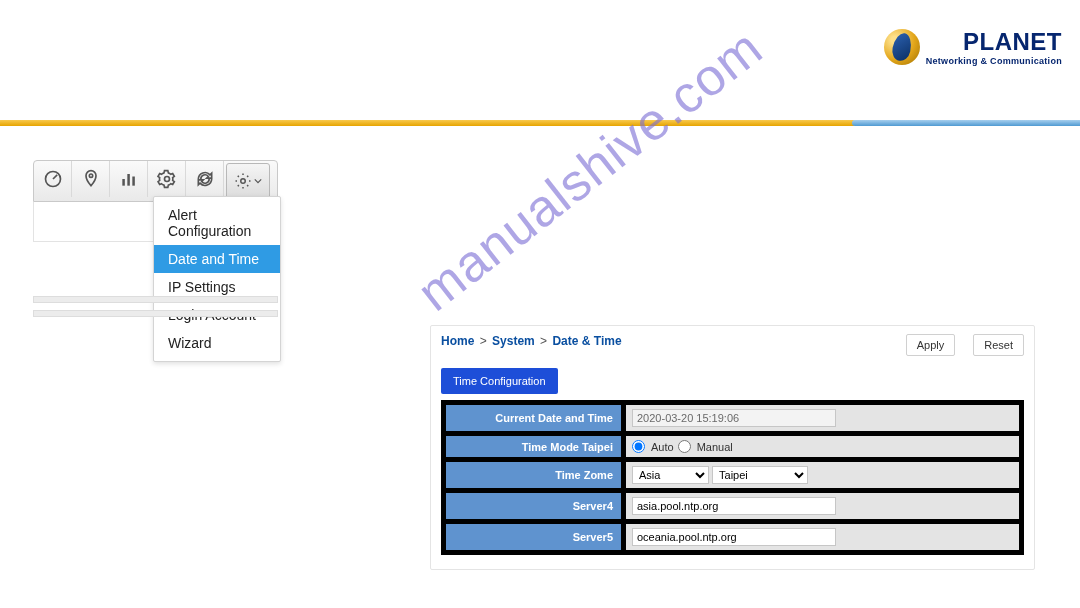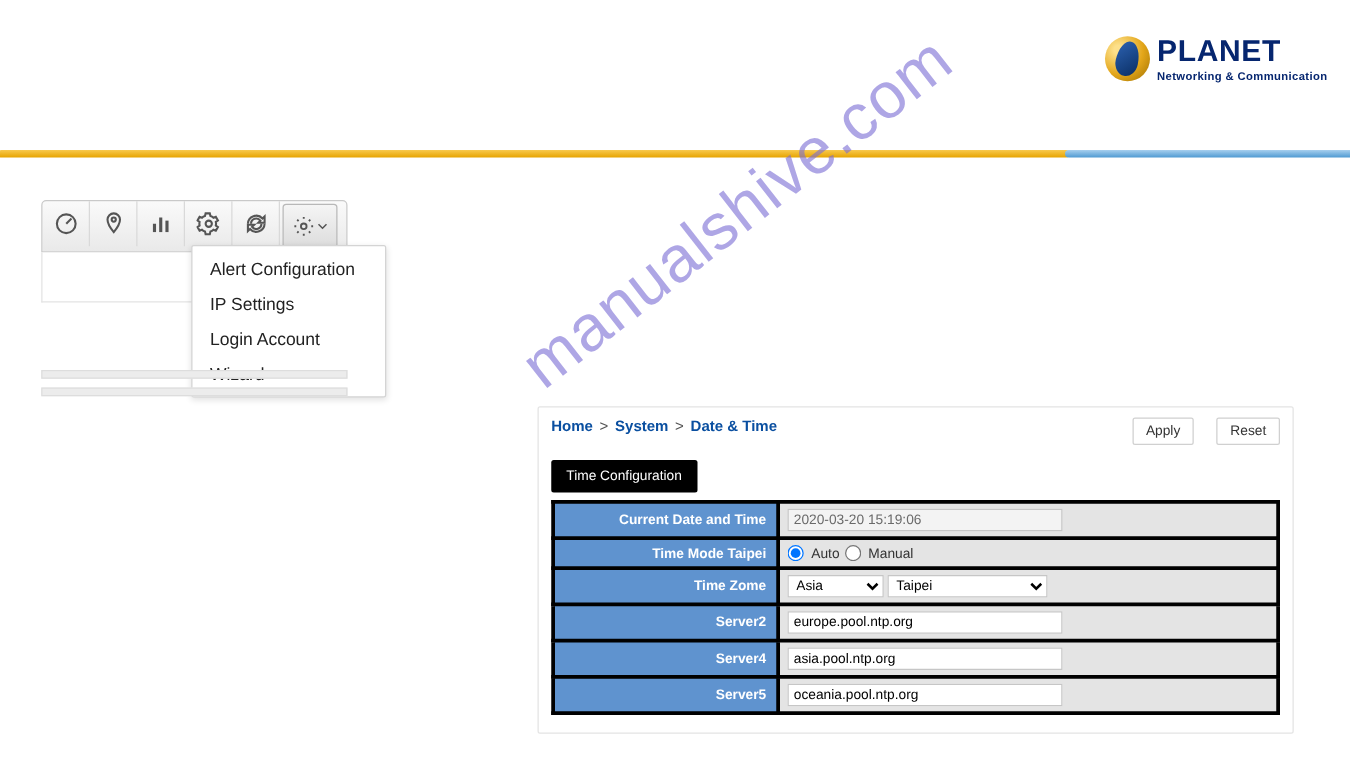--- a/index.html
+++ b/index.html
@@ -11,20 +11,21 @@
     position: relative;
     overflow: hidden;
   }
   .logo {
     position: absolute;
     top: 28px;
     right: 18px;
     display: flex;
     align-items: center;
     gap: 6px;
+    text-align: right;
   }
   .logo-orb {
     width: 36px; height: 36px;
     border-radius: 50%;
     background: radial-gradient(circle at 30% 30%, #fde08a 10%, #e3a61a 55%, #9e6f00 100%);
     position: relative;
   }
   .logo-orb::after {
     content: "";
     position: absolute;
@@ -85,21 +86,21 @@
   .toolbar svg { width:20px; height:20px; }
   .empty-row {
     height: 40px;
     background:#fff;
     border:1px solid #e3e3e3;
     border-top:none;
   }
   .dropdown {
     position:absolute;
     left:120px; top:36px;
-    width:156px;
+    width:128px;
     background:#fff;
     border:1px solid #d4d4d4;
     border-radius:2px;
     padding: 4px 0;
     box-shadow: 0 2px 5px rgba(0,0,0,.12);
   }
   .dropdown .item {
     padding: 6px 14px;
     font-size: 14px;
     color:#222;
@@ -140,46 +141,46 @@
     padding: 4px 10px;
     background:#fff;
     border:1px solid #d0d0d0;
     border-radius:2px;
     color:#333;
     cursor:pointer;
   }
   .tab {
     display:inline-block;
     margin: 12px 16px 6px 0;
-    background:#000000;
+    background:#1d4ed8;
     color:#fff;
     font-size:11px;
     padding: 7px 12px;
     border-radius:2px;
   }
   table.cfg { width:100%; border-collapse: collapse; }
   table.cfg td {
-    border:3px solid #000000;
+    border:5px solid #000000;
     font-size:11px;
     padding: 4px 6px;
     vertical-align: middle;
   }
   table.cfg td.lbl {
     width: 180px;
     background:#5f93cf;
     color:#fff;
     text-align:right;
     font-weight:600;
     padding-right:8px;
   }
   table.cfg td.val {
     background:#e4e4e4;
   }
   table.cfg input[type=text]{
-    width: 220px;
+    width: 204px;
     font-size:11px;
     padding: 2px 4px;
     border:1px solid #c6c6c6;
     background:#fff;
   }
   table.cfg input.readonly{
     background:#f3f3f3;
     border:1px solid #c6c6c6;
     color:#6a6a6a;
   }
@@ -263,20 +264,21 @@
         </svg>
       <svg viewBox="0 0 10 10" style="width:8px">
           <path d="M1 3l4 4 4-4" fill="none" stroke="#555" stroke-width="1.5"></path>
         </svg>
     </div>
   </div>
   <div class="empty-row"></div>
 
   <div class="dropdown" id="dropdown">
       <div class="item">Alert Configuration</div>
+      <div class="item active">Date and Time</div>
       <div class="item">IP Settings</div>
       <div class="item">Login Account</div>
       <div class="item">Wizard</div>
     </div>
 </div>
 
 <div class="stripes">
   <div></div>
     <div></div>
 </div>
@@ -314,30 +316,26 @@
           <span>Manual</span>
         </span>
       </td>
     </tr>
     <tr>
       <td class="lbl">Time Zome</td>
       <td class="val">
         <select style="width:77px">
           <option>Asia</option>
         </select>
-        <select style="width:128px">
+        <select style="width:96px">
           <option>Taipei</option>
         </select>
       </td>
     </tr>
     <tr>
-      <td class="lbl">Server2</td>
-      <td class="val"><input type="text" value="europe.pool.ntp.org" style=""></td>
-    </tr>
-    <tr>
       <td class="lbl">Server4</td>
       <td class="val"><input type="text" value="asia.pool.ntp.org" style=""></td>
     </tr>
     <tr>
       <td class="lbl">Server5</td>
       <td class="val"><input type="text" value="oceania.pool.ntp.org" style=""></td>
     </tr>
   </tbody>
     </table>
 </div>

